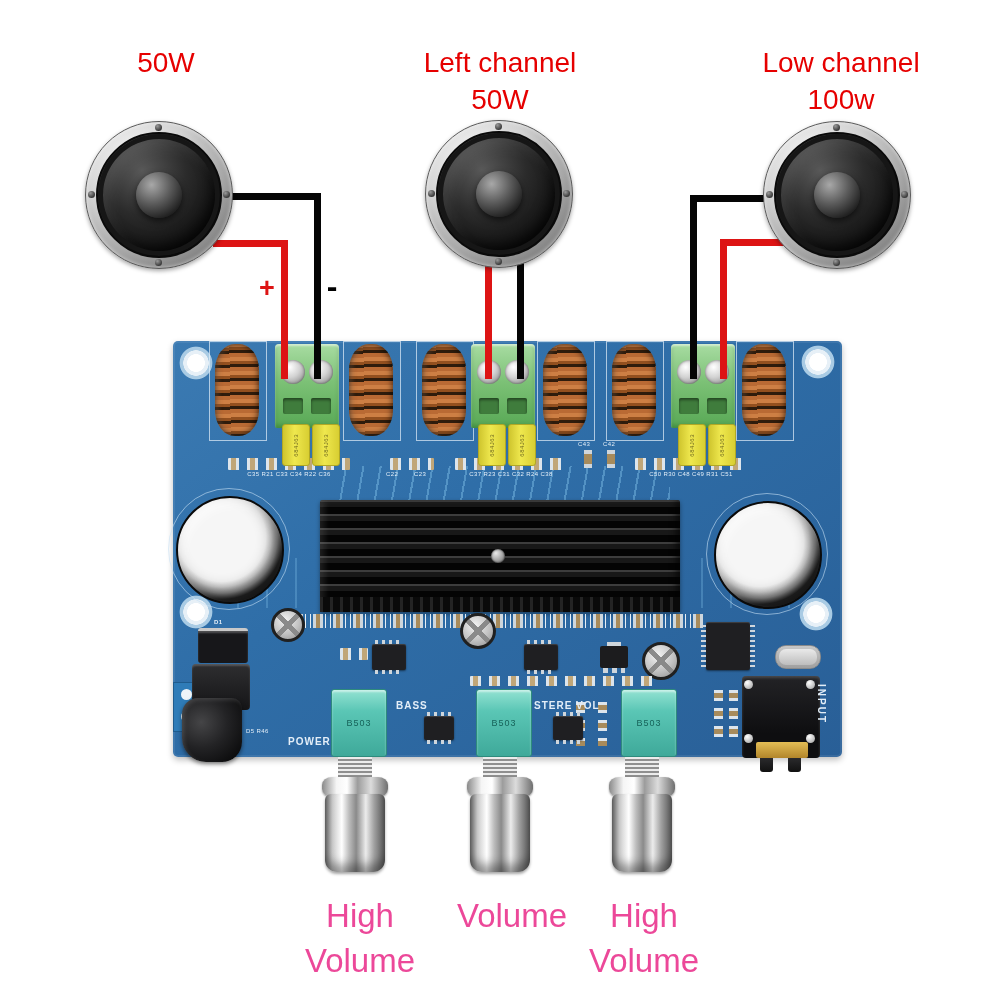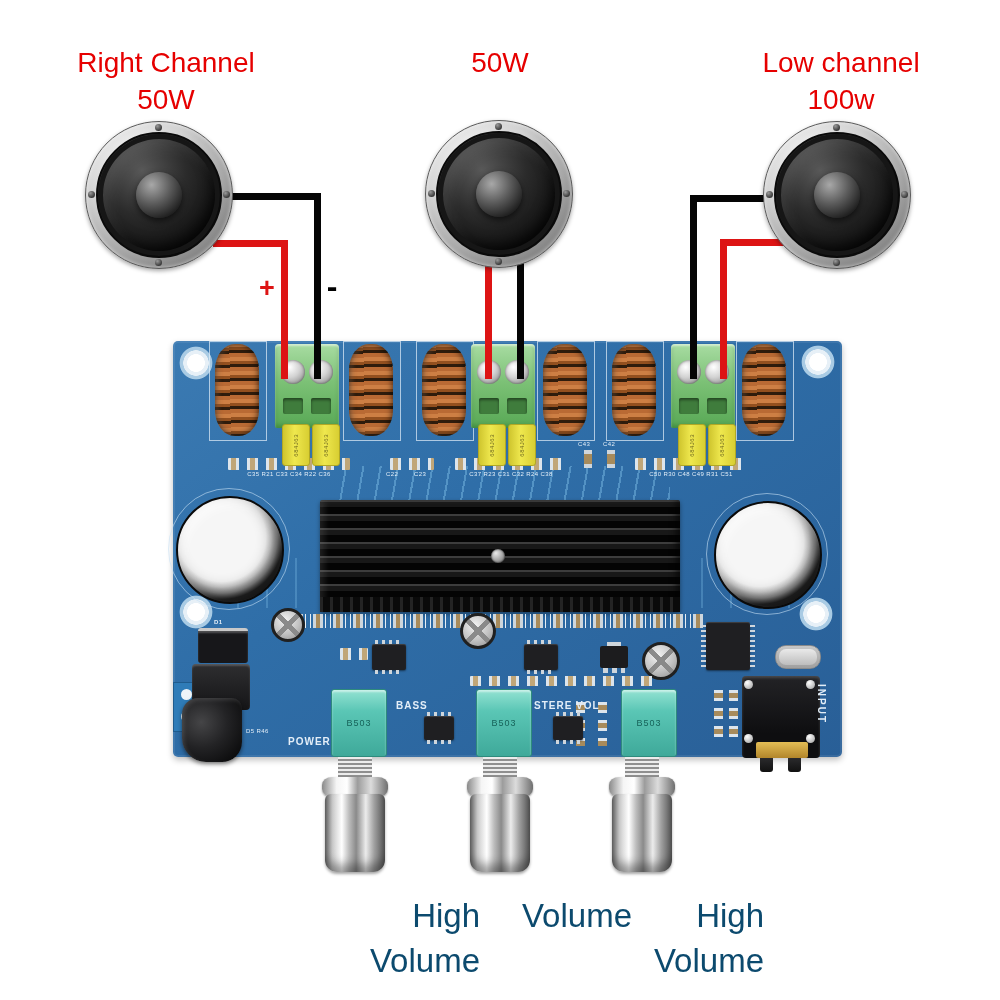--- a/index.html
+++ b/index.html
@@ -5,21 +5,21 @@
   html,body{margin:0;padding:0;background:#fff;}
   #stage{position:relative;width:1000px;height:1000px;background:#fff;overflow:hidden;
          font-family:"Liberation Sans","DejaVu Sans",sans-serif;}
 
   
   .ch-label{position:absolute;top:44px;width:280px;text-align:center;color:#e60000;
             font-size:28px;line-height:37px;z-index:8;}
   .pol{position:absolute;width:34px;text-align:center;z-index:8;font-weight:bold;}
   .pol.plus{color:#dd1414;font-size:27px;}
   .pol.minus{color:#000;font-size:32px;}
-  .knob-label{position:absolute;top:893px;width:240px;text-align:right;color:#0c4a6e;
+  .knob-label{position:absolute;top:893px;width:240px;text-align:center;color:#ec4899;
               font-size:33px;line-height:45px;z-index:8;}
 
   
   .speaker{position:absolute;width:148px;height:148px;z-index:7;}
   .spk-rim{position:absolute;inset:0;border-radius:50%;
       background:radial-gradient(circle at 32% 26%,#f5f5f5 0%,#d2d2d2 38%,#a8a8a8 62%,#757575 85%,#5e5e5e 100%);
       border:1px solid #5a5a5a;box-shadow:0 2px 4px rgba(0,0,0,.35), inset 0 0 4px rgba(255,255,255,.6);}
   .spk-screw{position:absolute;width:7px;height:7px;border-radius:50%;
       background:radial-gradient(circle at 35% 30%,#9a9a9a,#3a3a3a 70%);}
   .spk-cone{position:absolute;inset:11px;border-radius:50%;
@@ -150,24 +150,24 @@
   .knob{position:absolute;width:60px;height:78px;border-radius:6px 6px 12px 12px;z-index:3;
       background:linear-gradient(90deg,#6f6f6f 0%,#c9c9c9 12%,#ffffff 28%,#bdbdbd 40%,#8a8a8a 52%,#ececec 68%,#a0a0a0 82%,#5c5c5c 100%);
       box-shadow:inset 0 -8px 10px rgba(0,0,0,.35), 0 2px 3px rgba(0,0,0,.35);}
 </style>
 </head>
 <body>
 
 <div id="stage">
 
   <div class="ch-label" style="left:26px;">
-    <div>Right Channel</div>
     <div>50W</div>
   </div>
   <div class="ch-label" style="left:360px;">
+    <div>Left channel</div>
     <div>50W</div>
   </div>
   <div class="ch-label" style="left:701px;">
     <div>Low channel</div>
     <div>100w</div>
   </div>
 
   <div class="wire black" style="left:226px;top:193px;width:95px;height:7px;"></div>
   <div class="wire black" style="left:314px;top:193px;width:7px;height:186px;"></div>
   <div class="wire red" style="left:213px;top:240px;width:75px;height:7px;"></div>

